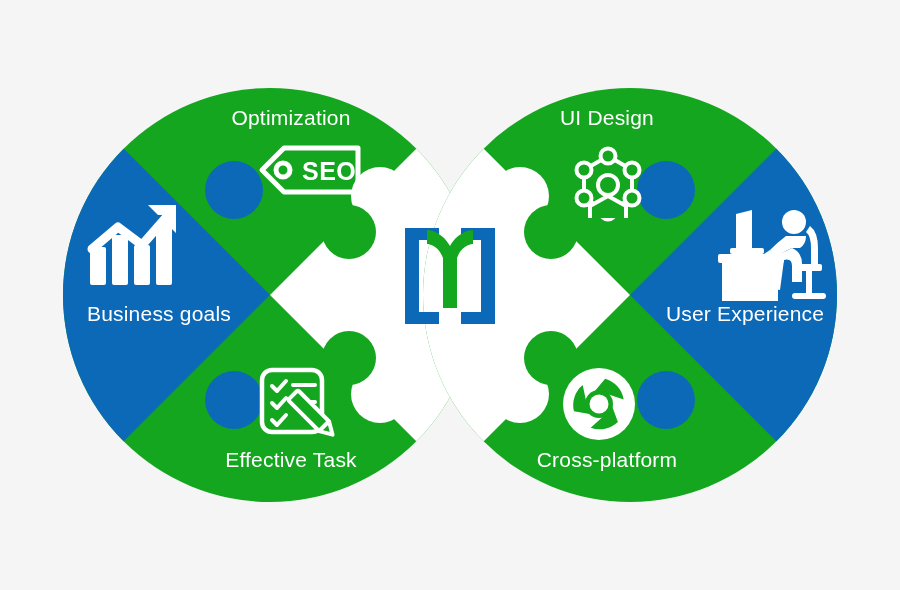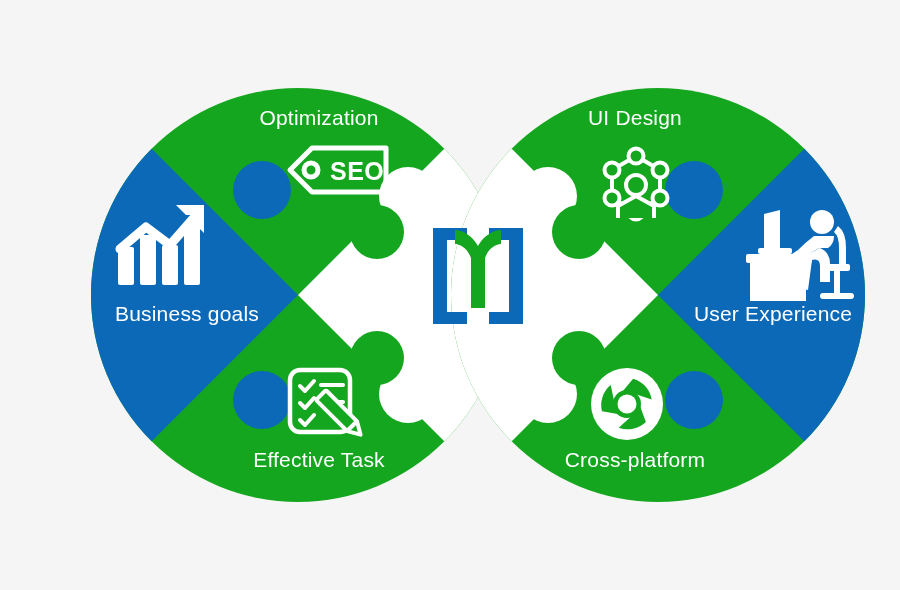--- a/index.html
+++ b/index.html
@@ -12,21 +12,20 @@
     height: 590px;
     background: #f5f5f5;
     font-family: "Liberation Sans", sans-serif;
     overflow: hidden;
   }
   #stage {
     position: relative;
     width: 856px;
     height: 590px;
     background: #f5f5f5;
-    margin-left: 28px;
   }
   #infographic {
     display: block;
     width: 900px;
     height: 590px;
   }
   .seg-label {
     font-family: "Liberation Sans", sans-serif;
     font-size: 21px;
     fill: #ffffff;

